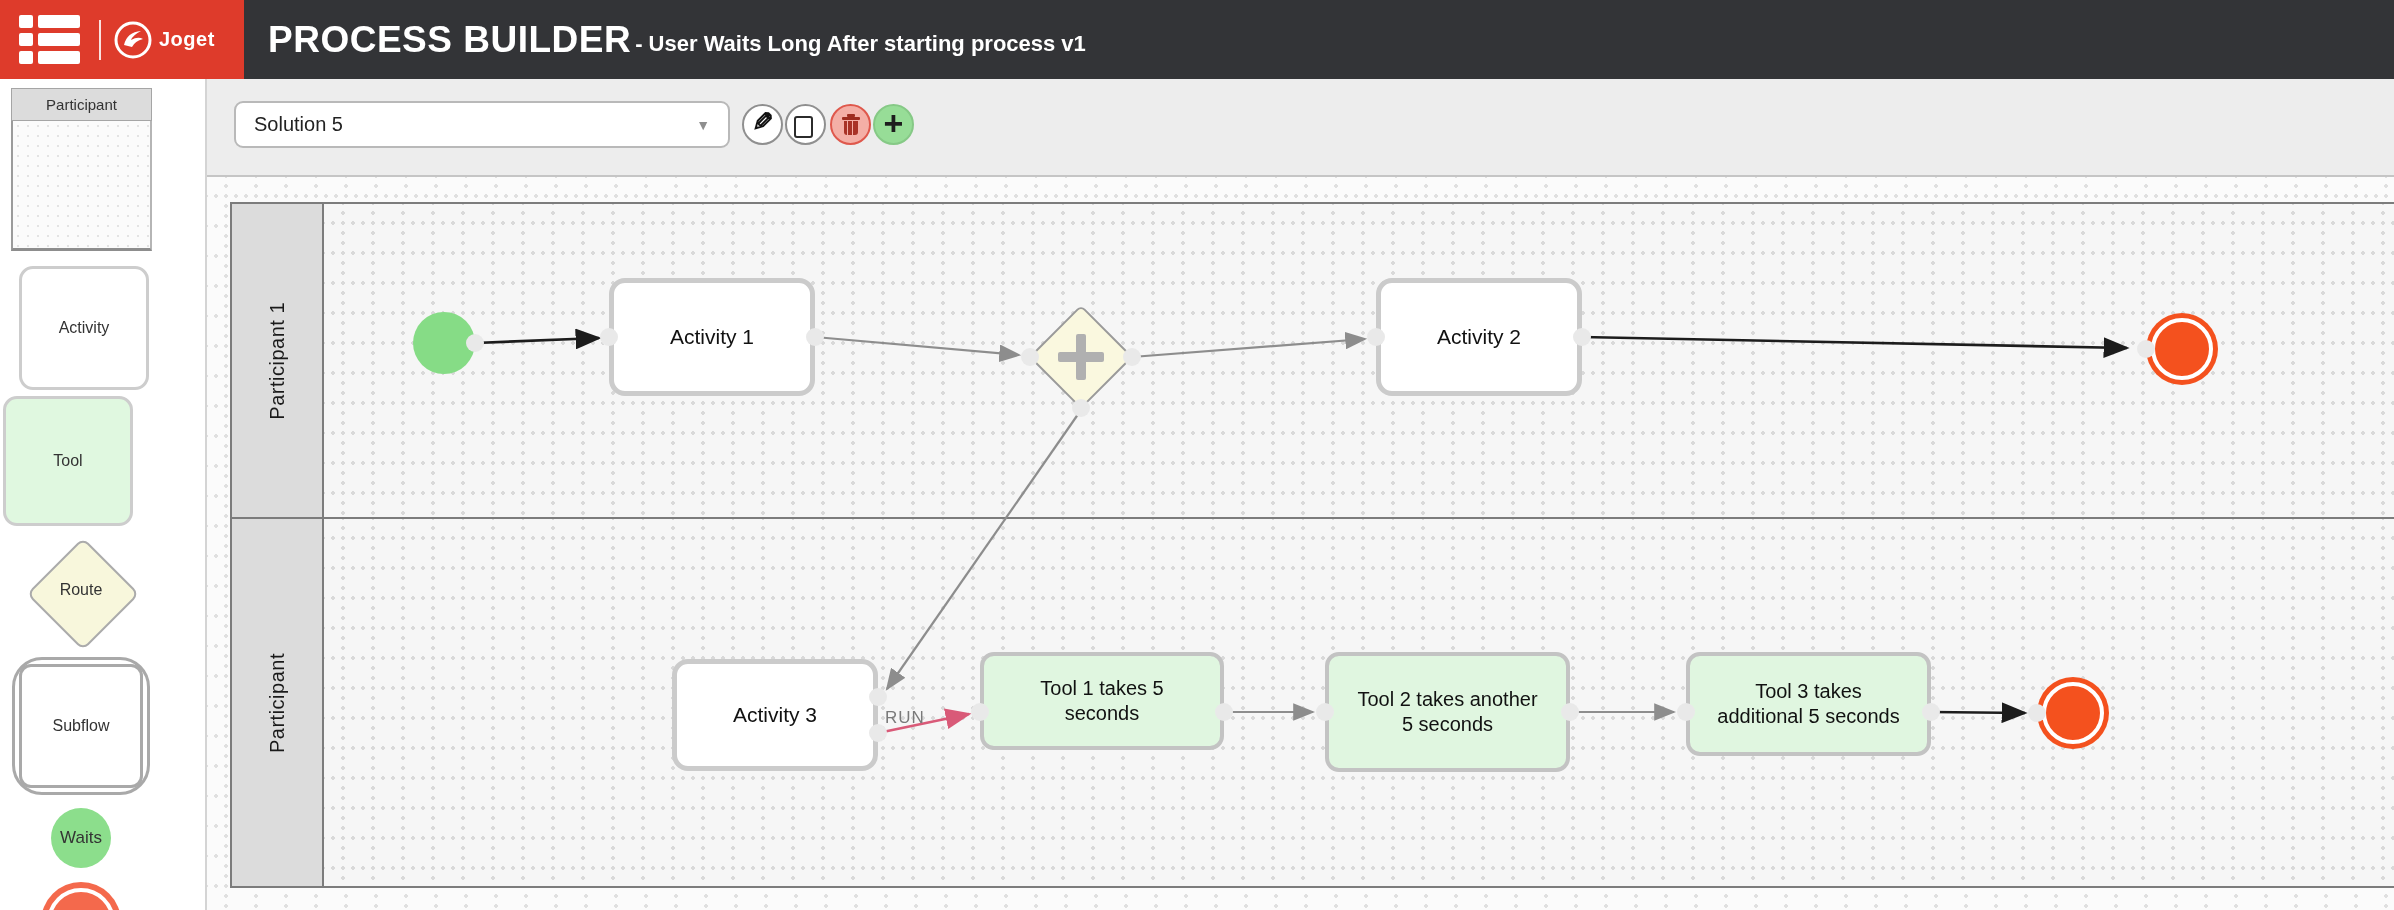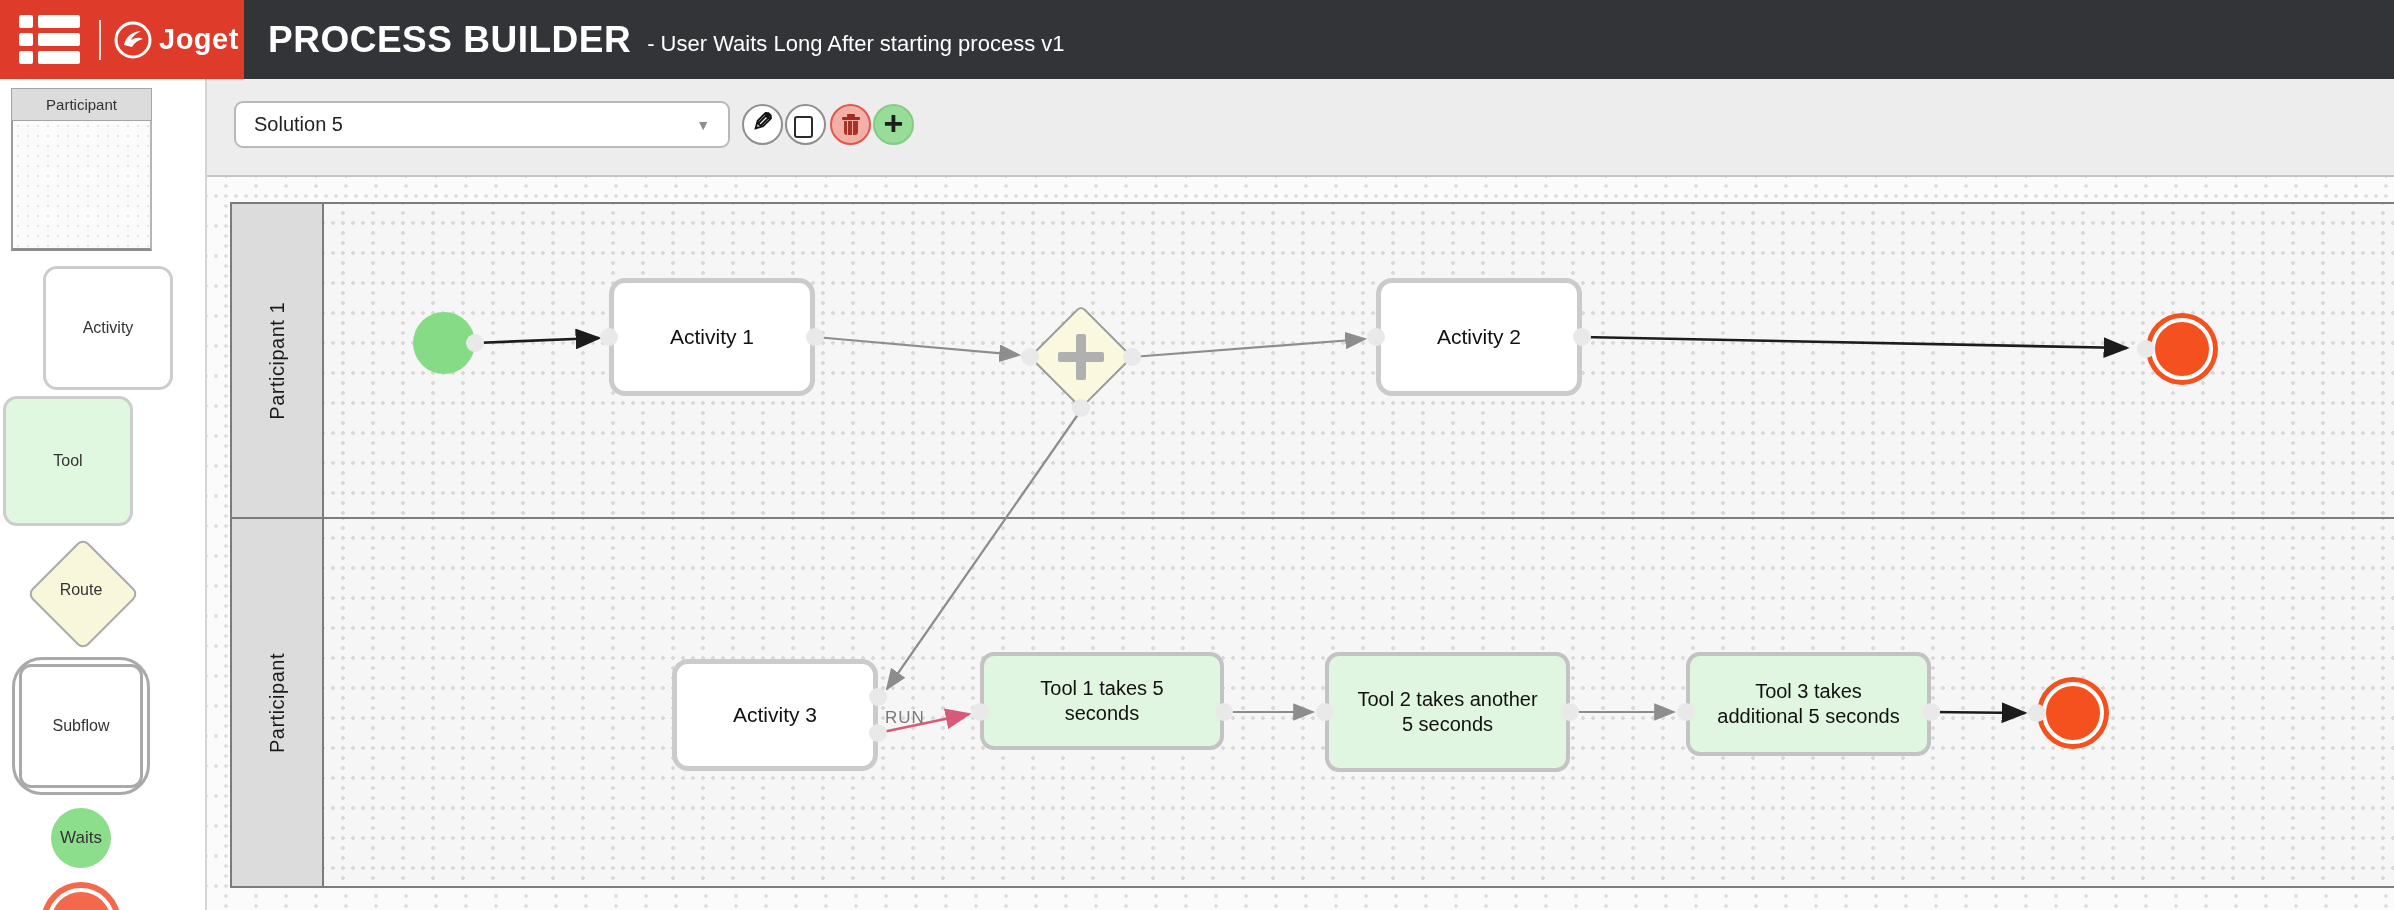--- a/index.html
+++ b/index.html
@@ -10,38 +10,38 @@
   
   .header{position:absolute;left:0;top:0;width:2394px;height:79px;background:#333437;
           display:flex;align-items:stretch;}
   .brand-block{width:244px;background:#DE3B2B;display:flex;align-items:center;flex:0 0 auto;}
   .grid-icon{margin-left:19px;display:flex;flex-direction:column;gap:5px;}
   .grid-row{display:flex;gap:5px;}
   .grid-sq{width:14px;height:13px;background:#fff;border-radius:2px;}
   .grid-bar{width:42px;height:13px;background:#fff;border-radius:2px;}
   .brand-sep{width:2px;height:40px;background:rgba(255,255,255,.85);margin:0 12px 0 19px;}
   .joget-logo{width:40px;height:40px;flex:0 0 auto;}
-  .brand-text{color:#fff;font-size:29px;font-weight:bold;margin-left:6px;letter-spacing:.5px;}
+  .brand-text{color:#fff;font-size:20px;font-weight:bold;margin-left:6px;letter-spacing:.5px;}
   .title-wrap{display:flex;align-items:center;margin-left:24px;white-space:nowrap;}
   .app-title{color:#fff;font-size:37px;font-weight:bold;letter-spacing:.5px;}
-  .app-subtitle{color:#fff;font-size:22px;font-weight:normal;margin-left:16px;padding-top:8px;}
+  .app-subtitle{color:#fff;font-size:22px;font-weight:bold;margin-left:4px;padding-top:8px;}
 
   
   .sidebar{position:absolute;left:0;top:79px;width:205px;height:831px;background:#fff;
            border-right:2px solid #d4d4d4;overflow:hidden;z-index:5;}
   .pal-label{color:#333;font-size:16px;}
   .pal-participant{position:absolute;left:11px;top:9px;width:141px;height:160px;}
   .pal-participant .pp-head{height:31px;background:#dcdcdc;border:1px solid #a5a5a5;
         display:flex;align-items:center;justify-content:center;font-size:15px;color:#333;}
   .pal-participant .pp-body{height:127px;background:#fbfbfb;
         border-left:2px solid #9b9b9b;border-right:2px solid #b5b5b5;border-bottom:3px solid #8d8d8d;
         background-image:radial-gradient(circle,#e3e3e3 1px,transparent 1.4px);
         background-size:10px 10px;}
   .pal-activity{position:absolute;left:19px;top:187px;width:124px;height:118px;background:#fff;
-        border:3px solid #cdcdcd;border-radius:14px;display:flex;align-items:center;justify-content:center;margin-left:24px;}
+        border:3px solid #cdcdcd;border-radius:14px;display:flex;align-items:center;justify-content:center;}
   .pal-tool{position:absolute;left:3px;top:317px;width:124px;height:124px;background:#E0F8E0;
         border:3px solid #cdcdcd;border-radius:14px;display:flex;align-items:center;justify-content:center;}
   .pal-route{position:absolute;left:43px;top:475px;width:76px;height:76px;background:#F8F7DC;
         border:2px solid #ababab;border-radius:8px;transform:rotate(45deg);}
   .pal-route-label{position:absolute;left:21px;top:502px;width:120px;text-align:center;}
   .pal-subflow{position:absolute;left:12px;top:578px;width:138px;height:138px;
         border:3px solid #a9a9a9;border-radius:30px;background:#fff;box-sizing:border-box;}
   .pal-subflow .inner{position:absolute;left:4px;top:4px;right:4px;bottom:4px;
         border:3px solid #a9a9a9;border-radius:12px;
         display:flex;align-items:center;justify-content:center;}

